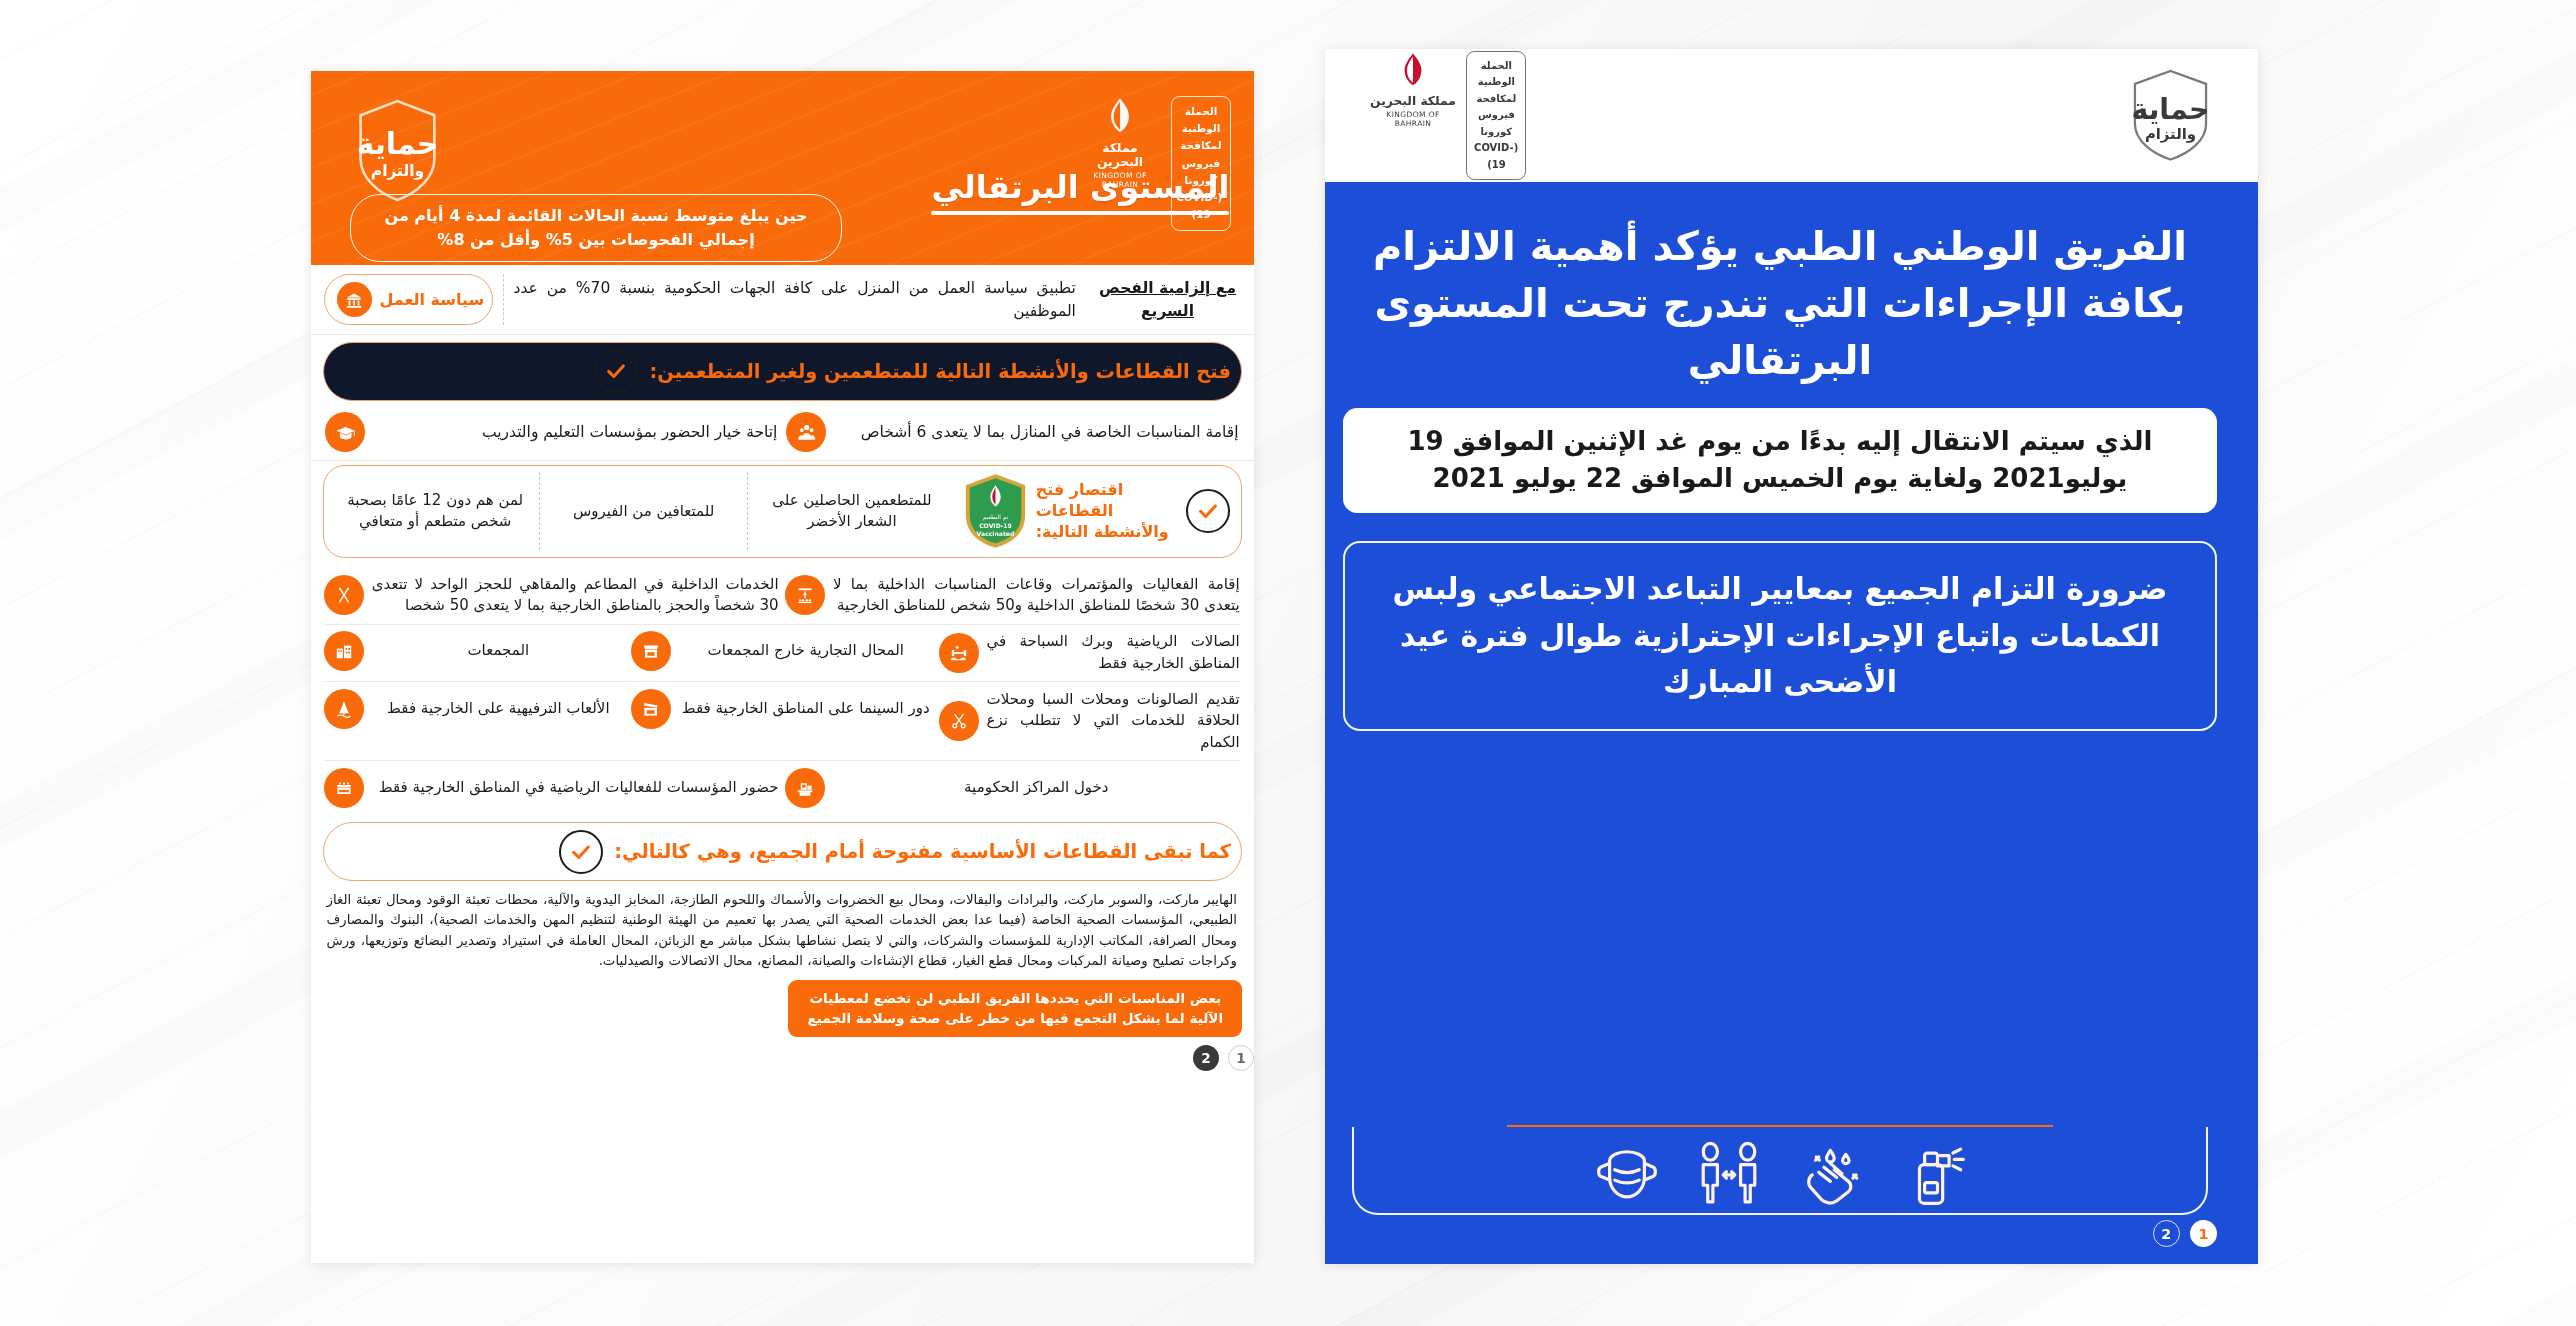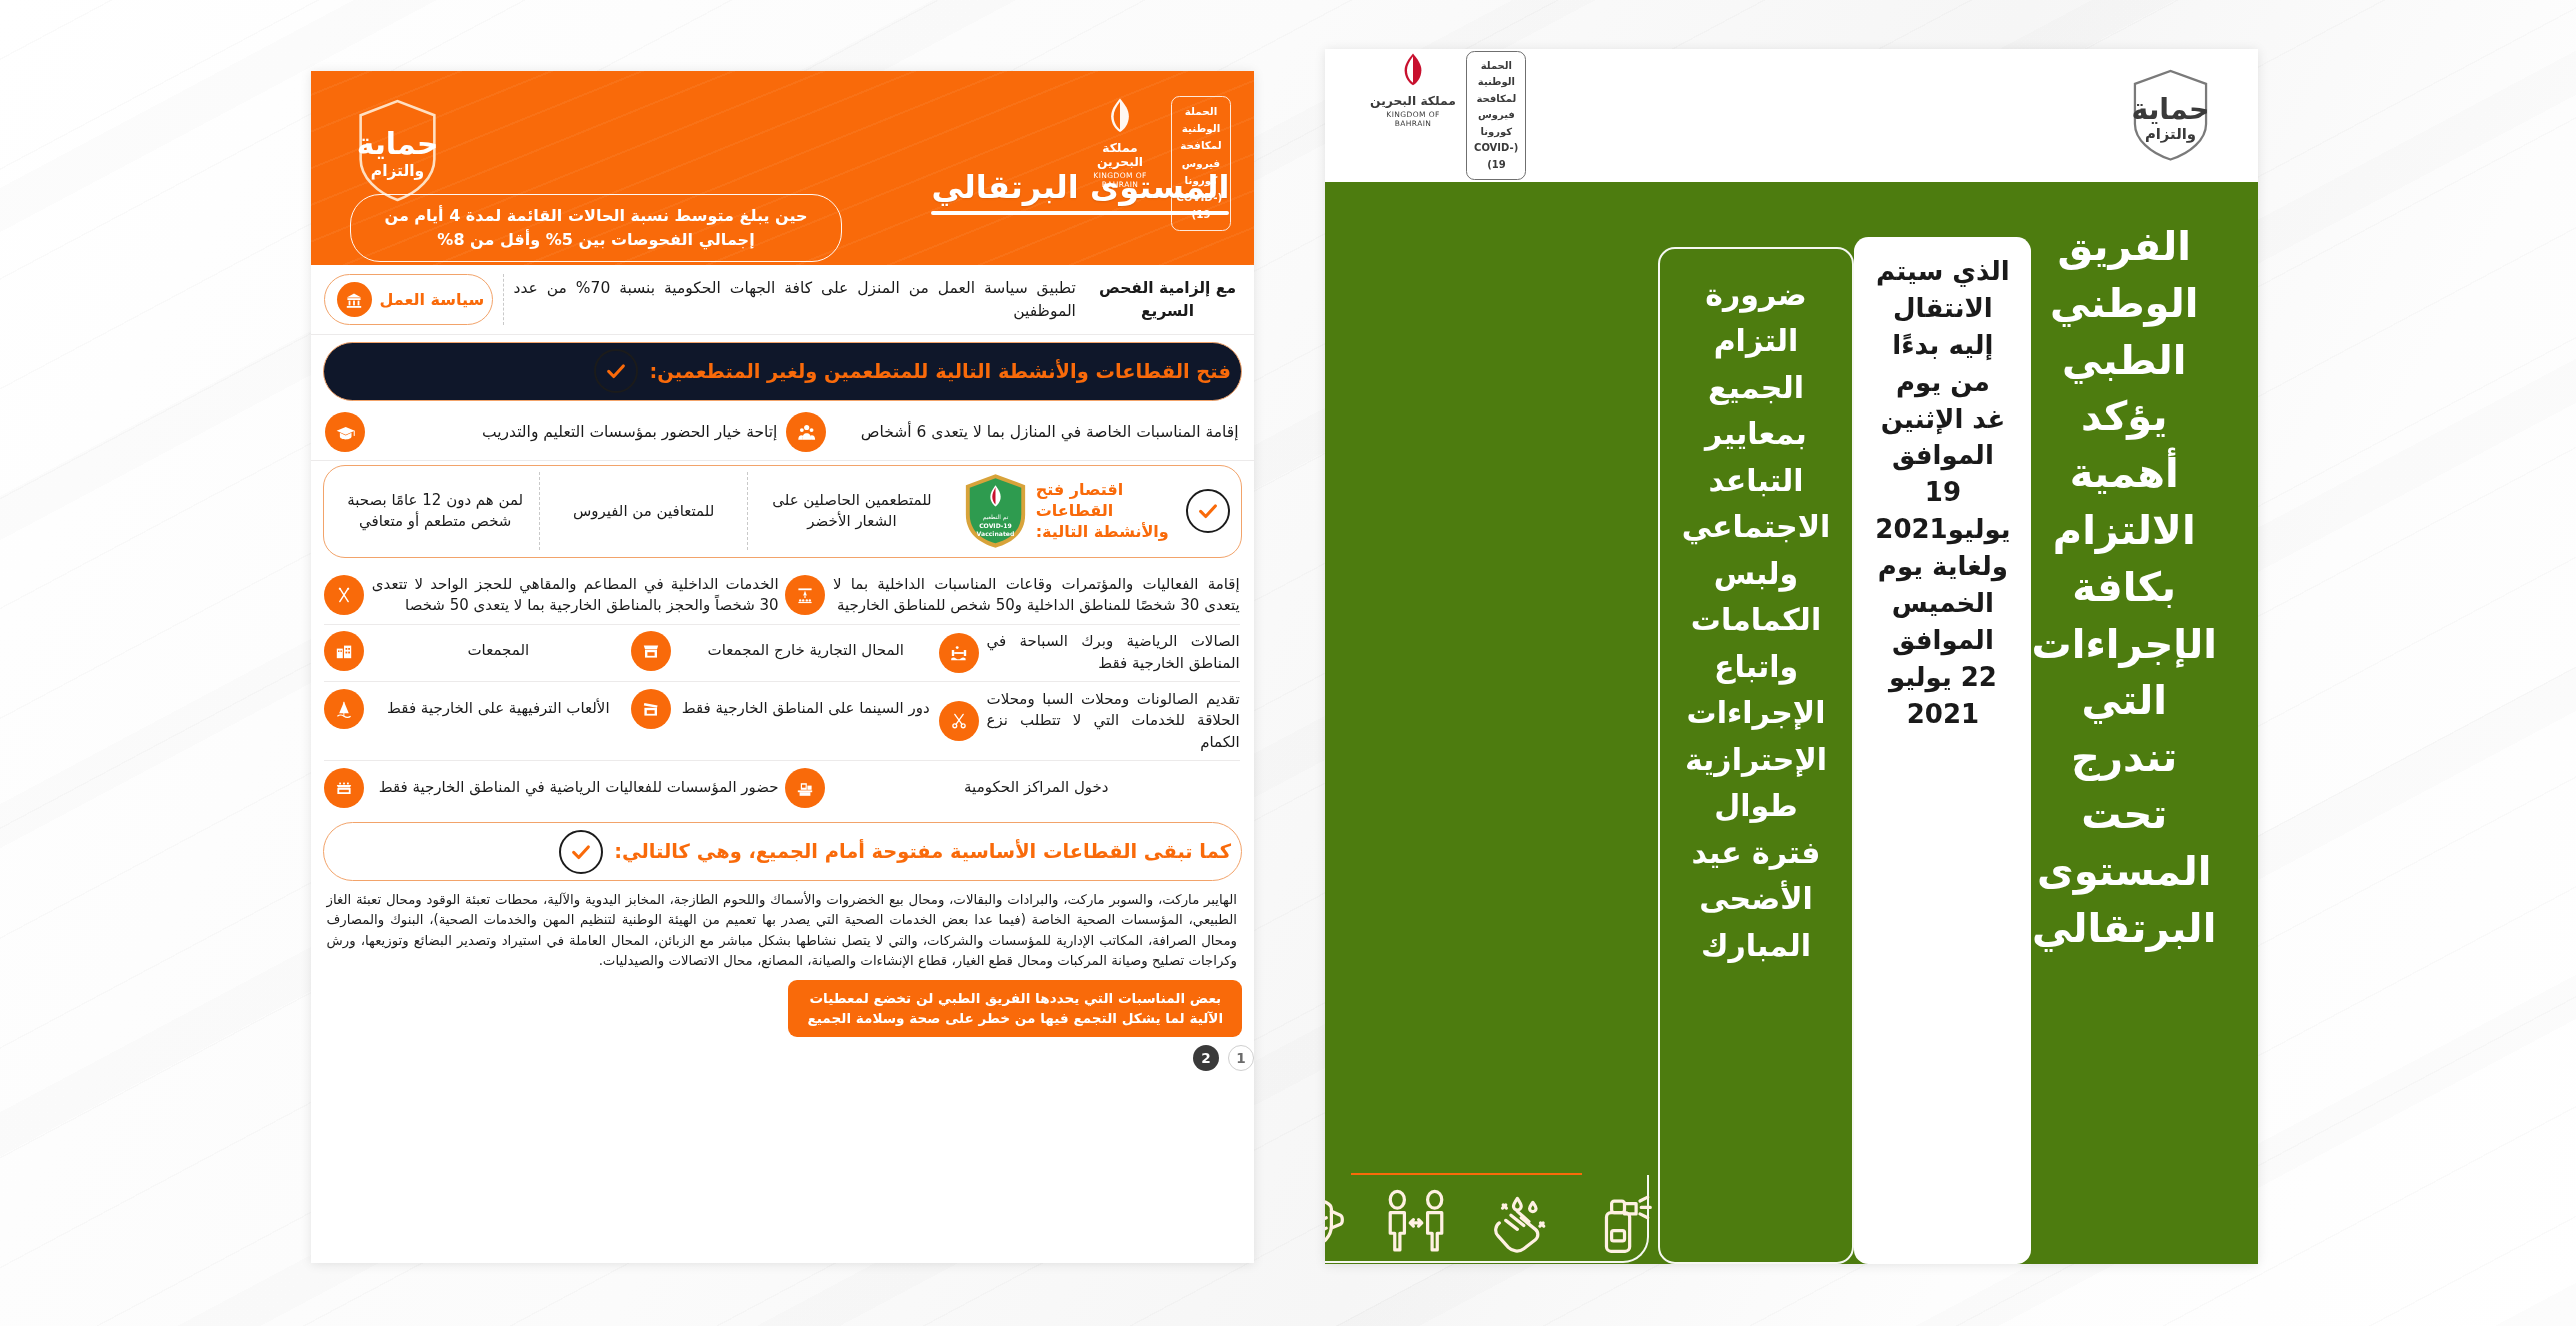--- a/index.html
+++ b/index.html
@@ -96,21 +96,21 @@
     display:flex;align-items:center;justify-content:center;color:#fff;font-size:17.5px;
   }
   .pill-txt{color:#F96A0A;font-weight:800;font-size:16px;white-space:nowrap;}
 
   .work-policy{display:flex;align-items:stretch;padding:9px 17px 9px 13px;gap:10.4px;}
   .wp-desc{
     flex:1;color:#1a1a1a;font-size:15.5px;line-height:1.48;text-align:justify;
     padding:2.6px 11.7px 2.6px 9px;border-left:1.3px dashed #c9c9c9;
   }
   .wp-note{width:139px;color:#1a1a1a;font-size:15.5px;line-height:1.45;text-align:center;font-weight:600;
-           display:flex;align-items:center;justify-content:center;}
+           display:flex;align-items:center;justify-content:center;text-decoration:underline;}
 
   .banner{
     margin:6.5px 11.7px 5.2px 11.7px;border:1.6px solid #F2A36A;border-radius:30px;
     display:flex;align-items:center;gap:11.7px;padding:6.5px 10.4px;background:#0f172a;
   }
   .chk{
     width:40px;height:40px;border-radius:50%;border:2.6px solid #1b1b1b;flex:none;
     display:flex;align-items:center;justify-content:center;
   }
   .chk svg{width:22px;height:22px;}
@@ -179,22 +179,22 @@
   .campaign-box-dk{
     border:1.3px solid #6f6f6f;border-radius:8.4px;padding:5.8px 7.1px;width:60px;box-sizing:border-box;
     color:#3a3a3a;text-align:center;line-height:1.65;font-size:10px;font-weight:700;
   }
   .bahrain-emblem-dk{width:86px;text-align:center;color:#3a3a3a;}
   .bahrain-emblem-dk .emblem-mark{font-size:36px;line-height:1;color:#C8102E;}
   .bahrain-emblem-dk .kb-ar{font-size:12.3px;margin-top:1.3px;font-weight:700;color:#3a3a3a;}
   .bahrain-emblem-dk .kb-en{font-size:7.5px;letter-spacing:0.4px;margin-top:1.9px;color:#3a3a3a;}
 
   .r-body{
-    flex:1;background:#4d7c0f;position:relative;padding:36px 41px 0 18px;box-sizing:border-box;
-    display:flex;flex-direction:row;
+    flex:1;background:#1d4ed8;position:relative;padding:36px 41px 0 18px;box-sizing:border-box;
+    display:flex;flex-direction:column;
   }
   .r-title{
     color:#fff;font-size:40px;font-weight:800;line-height:1.42;text-align:center;
     letter-spacing:-0.6px;
   }
   .r-datebox{
     margin-top:19.4px;background:#fff;border-radius:14.3px;padding:15.5px 21px;
     color:#1a1a1a;font-size:26px;font-weight:800;line-height:1.42;text-align:center;
   }
   .r-noticebox{

